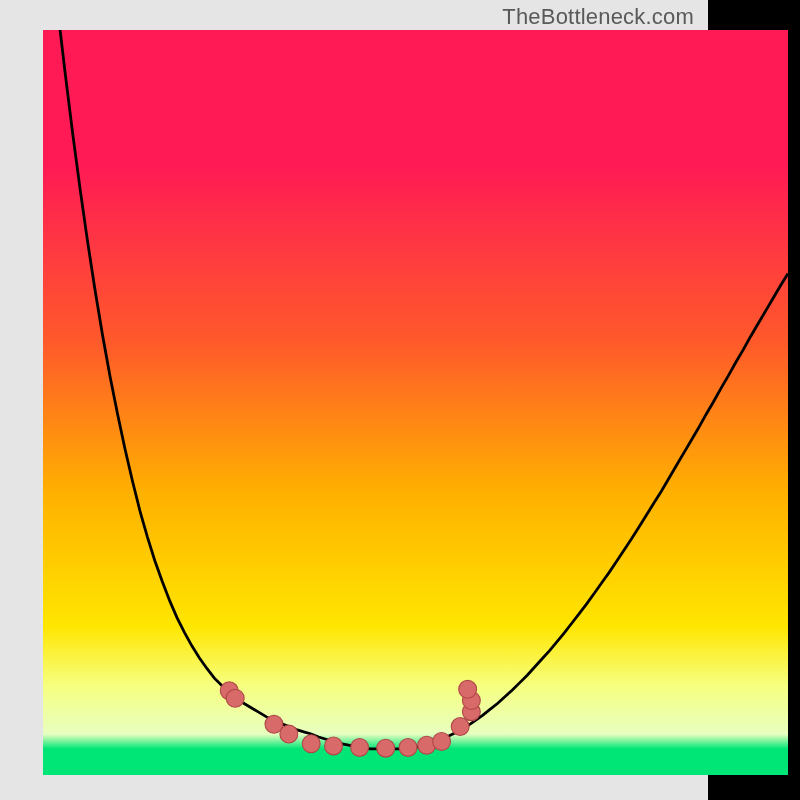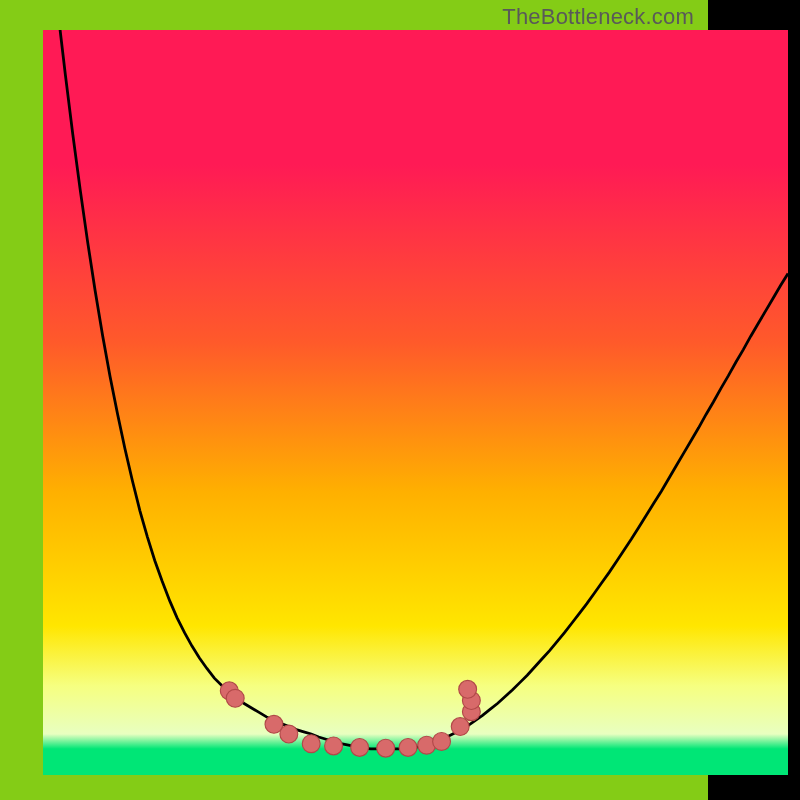--- a/index.html
+++ b/index.html
@@ -8,21 +8,21 @@
     width: 800px;
     height: 800px;
     background: #000000;
     overflow: hidden;
     font-family: Arial, Helvetica, sans-serif;
   }
   .stage {
     position: relative;
     width: 708px;
     height: 800px;
-    background: #84cc16;
+    background: #e5e5e5;
   }
   .watermark {
     position: absolute;
     top: 4px;
     right: 14px;
     color: #595959;
     font-size: 22px;
     font-weight: 400;
     letter-spacing: 0.2px;
     z-index: 5;

